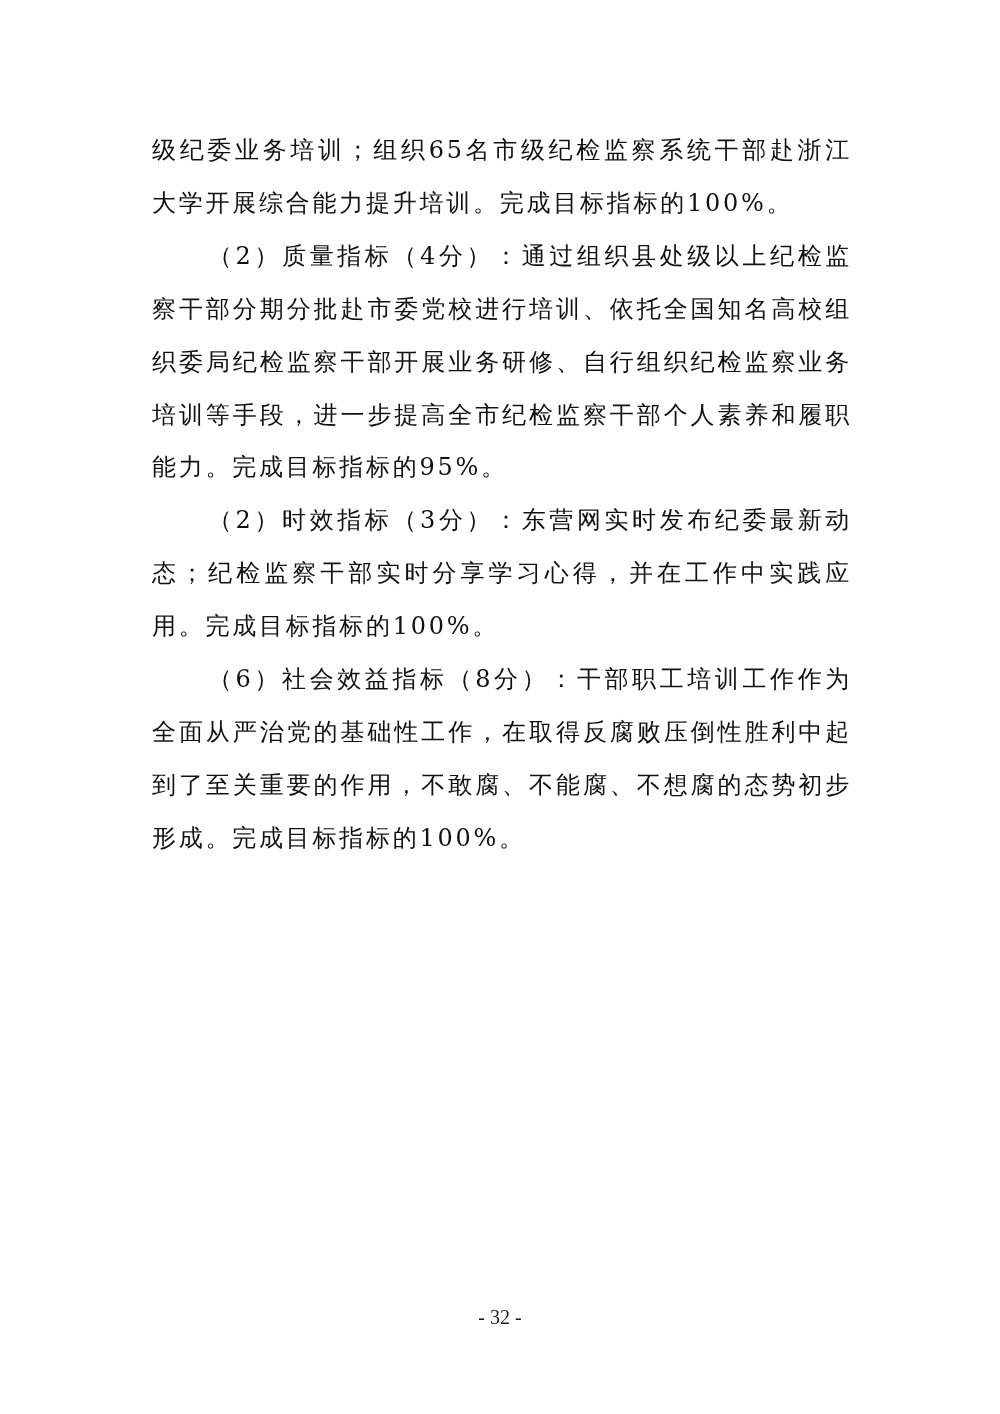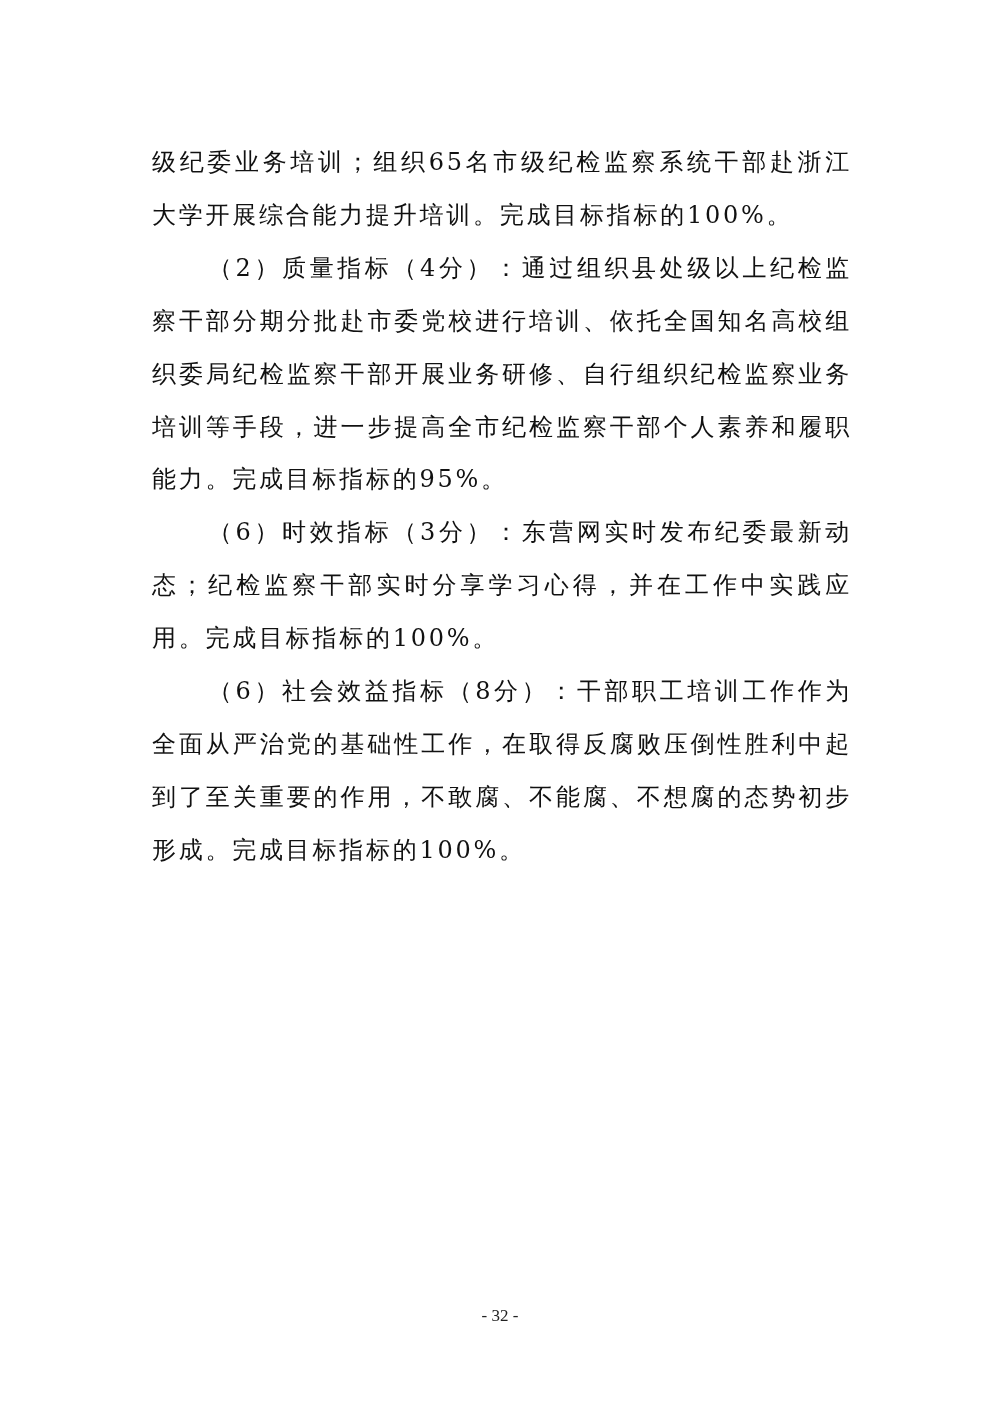--- a/index.html
+++ b/index.html
@@ -1,27 +1,27 @@
 <!DOCTYPE html>
 <html><head>
 <meta charset="utf-8">
 <style>
   html, body { margin:0; padding:0; background:#ffffff; }
   body { width:1000px; height:1414px; position:relative; overflow:hidden;
          font-family:"DejaVu Serif", "Liberation Serif", serif; color:#111; }
-  .page { position:absolute; left:152px; top:136px; width:700px; }
+  .page { position:absolute; left:152px; top:124px; width:700px; }
   .para { margin:0; font-size:24px; line-height:52.9px; letter-spacing:2.75px;
           text-align:justify; text-align-last:left; }
   .para.indent { text-indent:56px; }
   .page-number { position:absolute; top:1306px; left:0; width:1000px; text-align:center;
-                 font-family:"Liberation Serif", serif; font-size:17px; color:#222; }
+                 font-family:"Liberation Serif", serif; font-size:20px; color:#222; }
 </style>
 </head>
 <body>
 
 <div class="page">
   <p class="para">级纪委业务培训；组织65名市级纪检监察系统干部赴浙江大学开展综合能力提升培训。完成目标指标的100%。</p>
   <p class="para indent">（2）质量指标（4分）：通过组织县处级以上纪检监察干部分期分批赴市委党校进行培训、依托全国知名高校组织委局纪检监察干部开展业务研修、自行组织纪检监察业务培训等手段，进一步提高全市纪检监察干部个人素养和履职能力。完成目标指标的95%。</p>
-  <p class="para indent">（6）时效指标（3分）：东营网实时发布纪委最新动态；纪检监察干部实时分享学习心得，并在工作中实践应用。完成目标指标的100%。</p>
+  <p class="para indent">（2）时效指标（3分）：东营网实时发布纪委最新动态；纪检监察干部实时分享学习心得，并在工作中实践应用。完成目标指标的100%。</p>
   <p class="para indent">（6）社会效益指标（8分）：干部职工培训工作作为全面从严治党的基础性工作，在取得反腐败压倒性胜利中起到了至关重要的作用，不敢腐、不能腐、不想腐的态势初步形成。完成目标指标的100%。</p>
 </div>
 
 <div class="page-number">- 32 -</div>
 
 </body></html>

